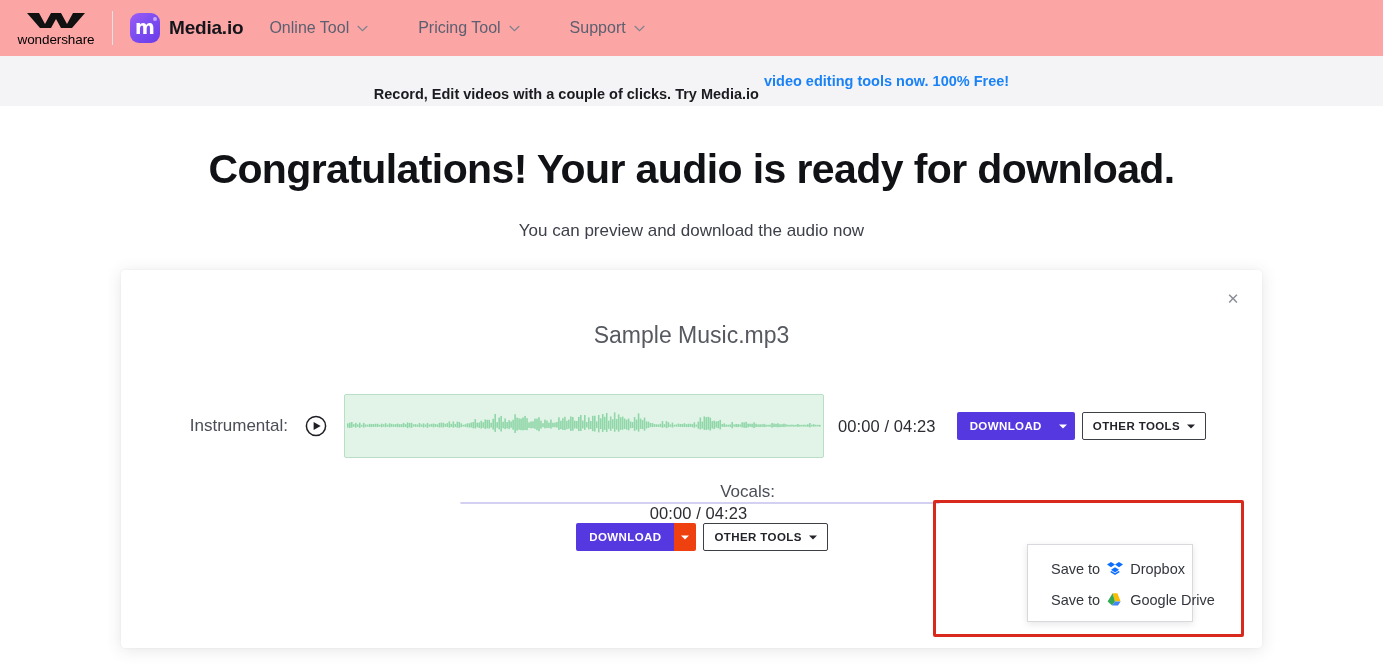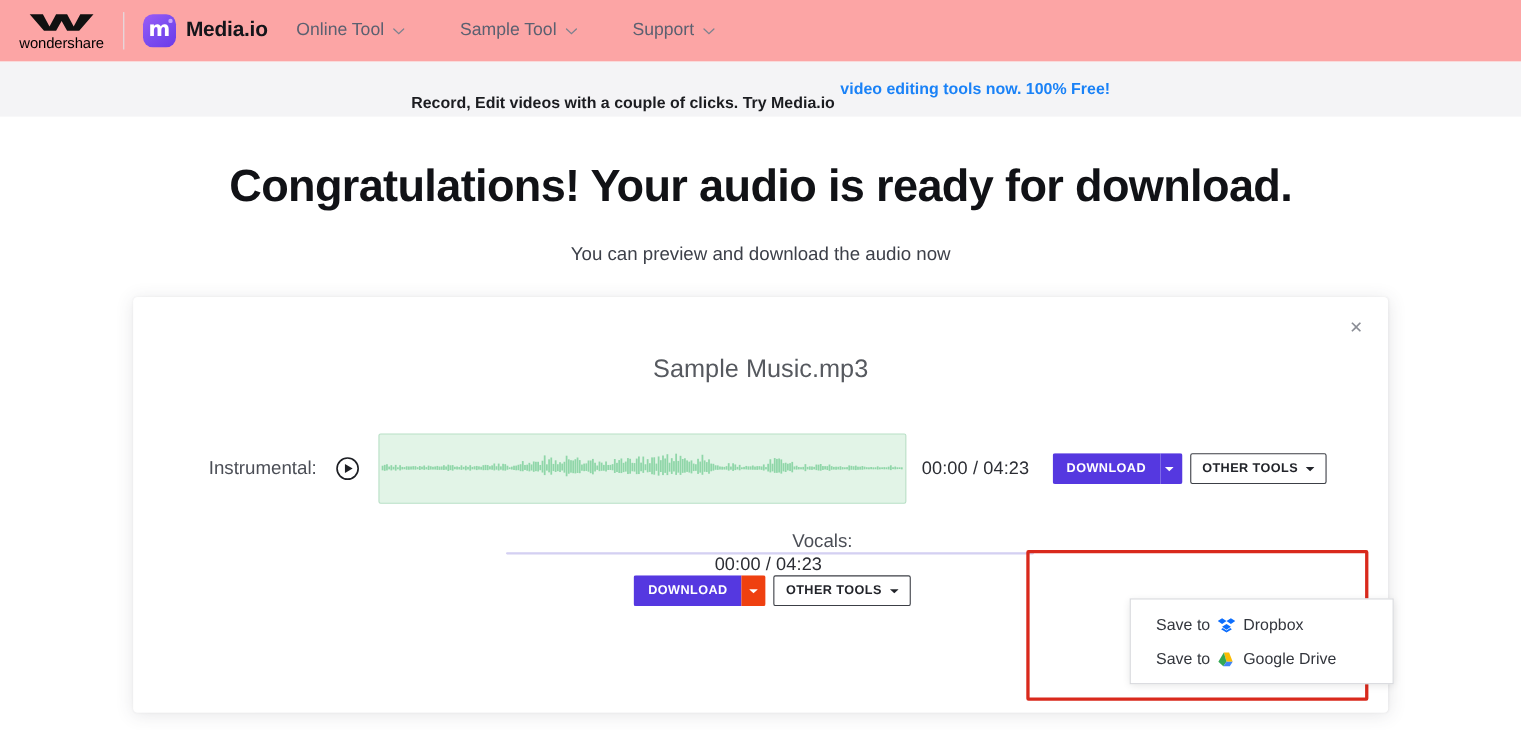--- a/index.html
+++ b/index.html
@@ -201,21 +201,21 @@
     width: 311px; height: 137px;
     border: 3px solid #d9291c;
     border-radius: 2px;
     pointer-events: none;
     z-index: 40;
   }
 
   
   .dropdown {
     position: absolute; left: 1027px; top: 544px;
-    width: 240px; height: 78px;
+    width: 166px; height: 78px;
     background: #ffffff;
     border: 1px solid #d8d9dd;
     box-shadow: 0 2px 7px rgba(0,0,0,0.10);
     z-index: 45;
     padding: 8px 0;
   }
   .dd-item {
     height: 31px; display: flex; align-items: center;
     padding: 0 0 0 23px; gap: 7px;
     font-size: 14.5px; color: #33363d; cursor: pointer;
@@ -246,21 +246,21 @@
   </div>
 
   <div class="nav">
     <div class="nav-item">
       <span>Online Tool</span>
       <svg class="chev" viewBox="0 0 11 7">
         <path d="M1 1.3 L5.5 5.6 L10 1.3" fill="none" stroke="#7d828f" stroke-width="1.2" stroke-linecap="round"></path>
       </svg>
     </div>
     <div class="nav-item">
-      <span>Sample Tool</span>
+      <span>Pricing Tool</span>
       <svg class="chev" viewBox="0 0 11 7">
         <path d="M1 1.3 L5.5 5.6 L10 1.3" fill="none" stroke="#7d828f" stroke-width="1.2" stroke-linecap="round"></path>
       </svg>
     </div>
     <div class="nav-item">
       <span>Support</span>
       <svg class="chev" viewBox="0 0 11 7">
         <path d="M1 1.3 L5.5 5.6 L10 1.3" fill="none" stroke="#7d828f" stroke-width="1.2" stroke-linecap="round"></path>
       </svg>
     </div>

